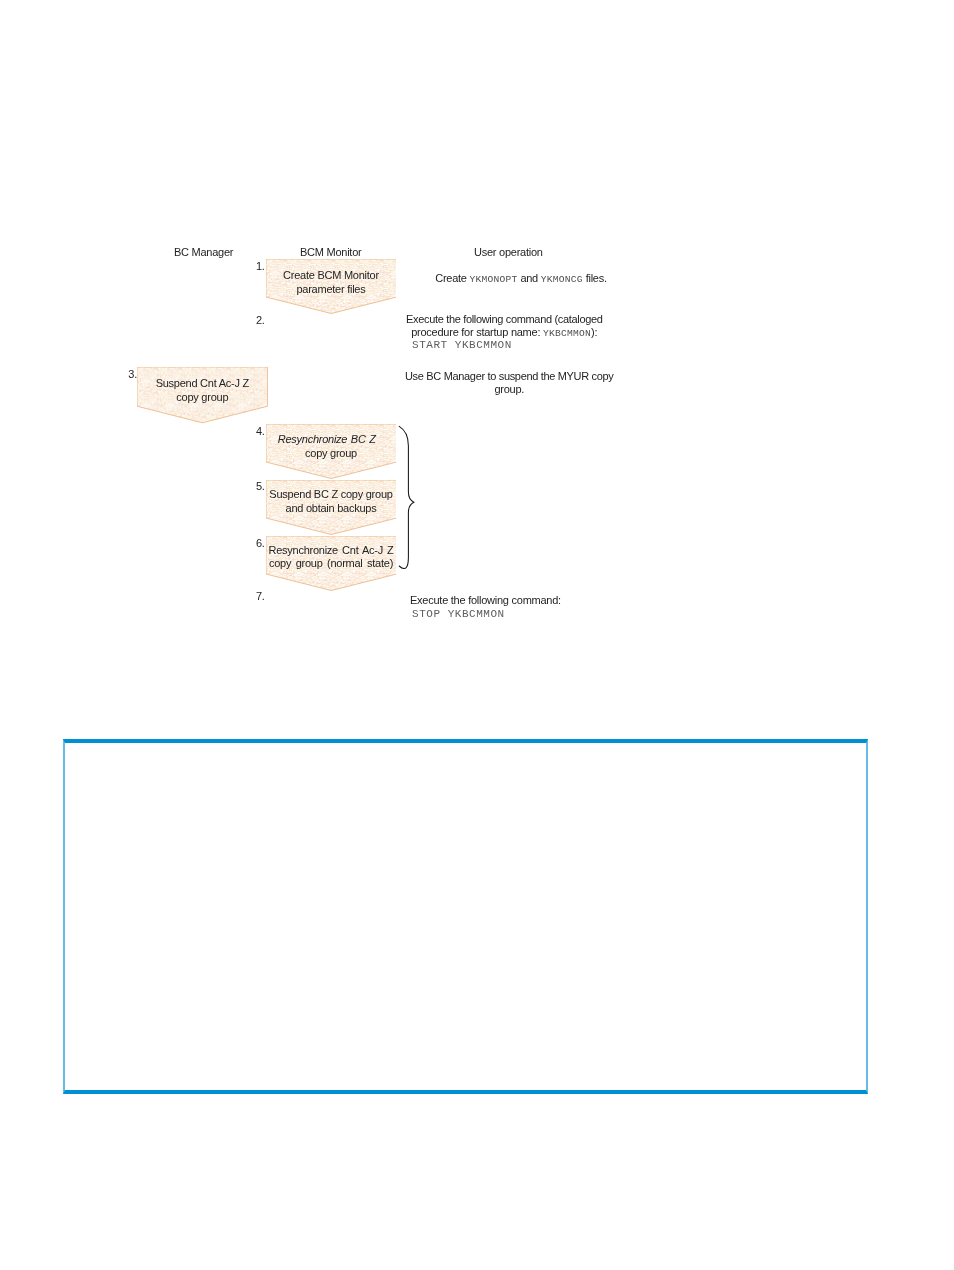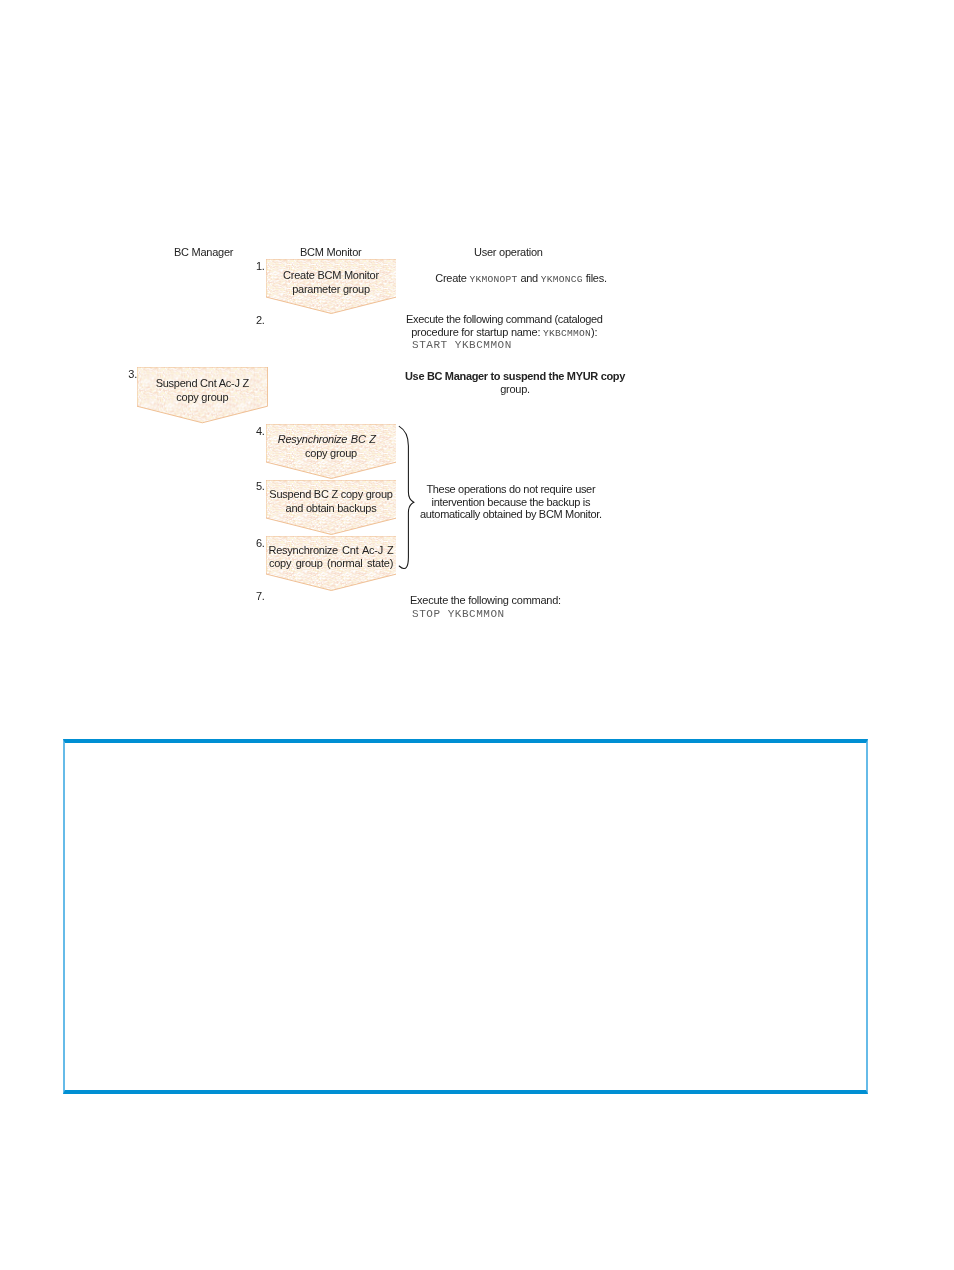--- a/index.html
+++ b/index.html
@@ -43,21 +43,21 @@
   <div class="col-head" style="left:174px;top:246px;">BC Manager</div>
   <div class="col-head" style="left:300px;top:246px;">BCM Monitor</div>
   <div class="col-head" style="left:474px;top:246px;">User operation</div>
 
   <div class="step-num" style="left:256px;top:260px;">1.</div>
   <div class="node" style="left:265.7px;top:259.4px;width:130.6px;height:55px;">
     <svg class="shape" viewBox="0 0 130 55" preserveAspectRatio="none">
       <polygon points="0,0 130,0 130,38 65,54.5 0,38" fill="url(#dither)" stroke="#edb98a" stroke-width="0.9"></polygon>
     </svg>
     <div class="label" style="top:10px;">Create BCM Monitor</div>
-    <div class="label" style="top:23.4px;">parameter group</div>
+    <div class="label" style="top:23.4px;">parameter files</div>
   </div>
 
   <div class="step-num" style="left:256px;top:314px;">2.</div>
 
   <div class="step-num" style="left:128.3px;top:368px;">3.</div>
   <div class="node" style="left:137.0px;top:367.4px;width:130.6px;height:56.3px;">
     <svg class="shape" viewBox="0 0 130 56" preserveAspectRatio="none">
       <polygon points="0,0 130,0 130,39 65,55.5 0,39" fill="url(#dither)" stroke="#edb98a" stroke-width="0.9"></polygon>
     </svg>
     <div class="label" style="top:10px;">Suspend Cnt Ac-J Z</div>
@@ -101,29 +101,24 @@
     <span>Create </span><span class="mono">YKMONOPT</span><span> and </span><span class="mono">YKMONCG</span><span> files.</span>
   </div>
 
   <div class="desc" style="left:406px;top:313px;">
     <div style="letter-spacing:-0.33px;">Execute the following command (cataloged</div>
     <div><span>procedure for startup name: </span><span class="mono">YKBCMMON</span><span>):</span></div>
   </div>
   <div class="cmd" style="position:absolute;left:412px;top:339.2px;line-height:12.5px;">START  YKBCMMON</div>
 
   <div class="desc" style="left:405px;top:370px;">
-    <div style="letter-spacing:-0.33px;font-weight:bold;">Use BC Manager to suspend the MYUR copy</div>
+    <div style="letter-spacing:-0.33px;">Use BC Manager to suspend the MYUR copy</div>
     <div>group.</div>
   </div>
 
-  <div class="desc" style="left:420px;top:483.1px;letter-spacing:-0.32px;">
-    <div>These operations do not require user</div>
-    <div>intervention because the backup is</div>
-    <div>automatically obtained by BCM Monitor.</div>
-  </div>
 
   <div class="desc" style="left:410px;top:594.3px;">
     <div>Execute the following command:</div>
   </div>
   <div class="cmd" style="position:absolute;left:412px;top:607.6px;line-height:12.5px;">STOP  YKBCMMON</div>
 
   <div class="panel" style="left:62.6px;top:739px;width:805.8px;height:355.4px;"></div>
 
   <svg width="0" height="0" style="position:absolute;">
     <defs>

